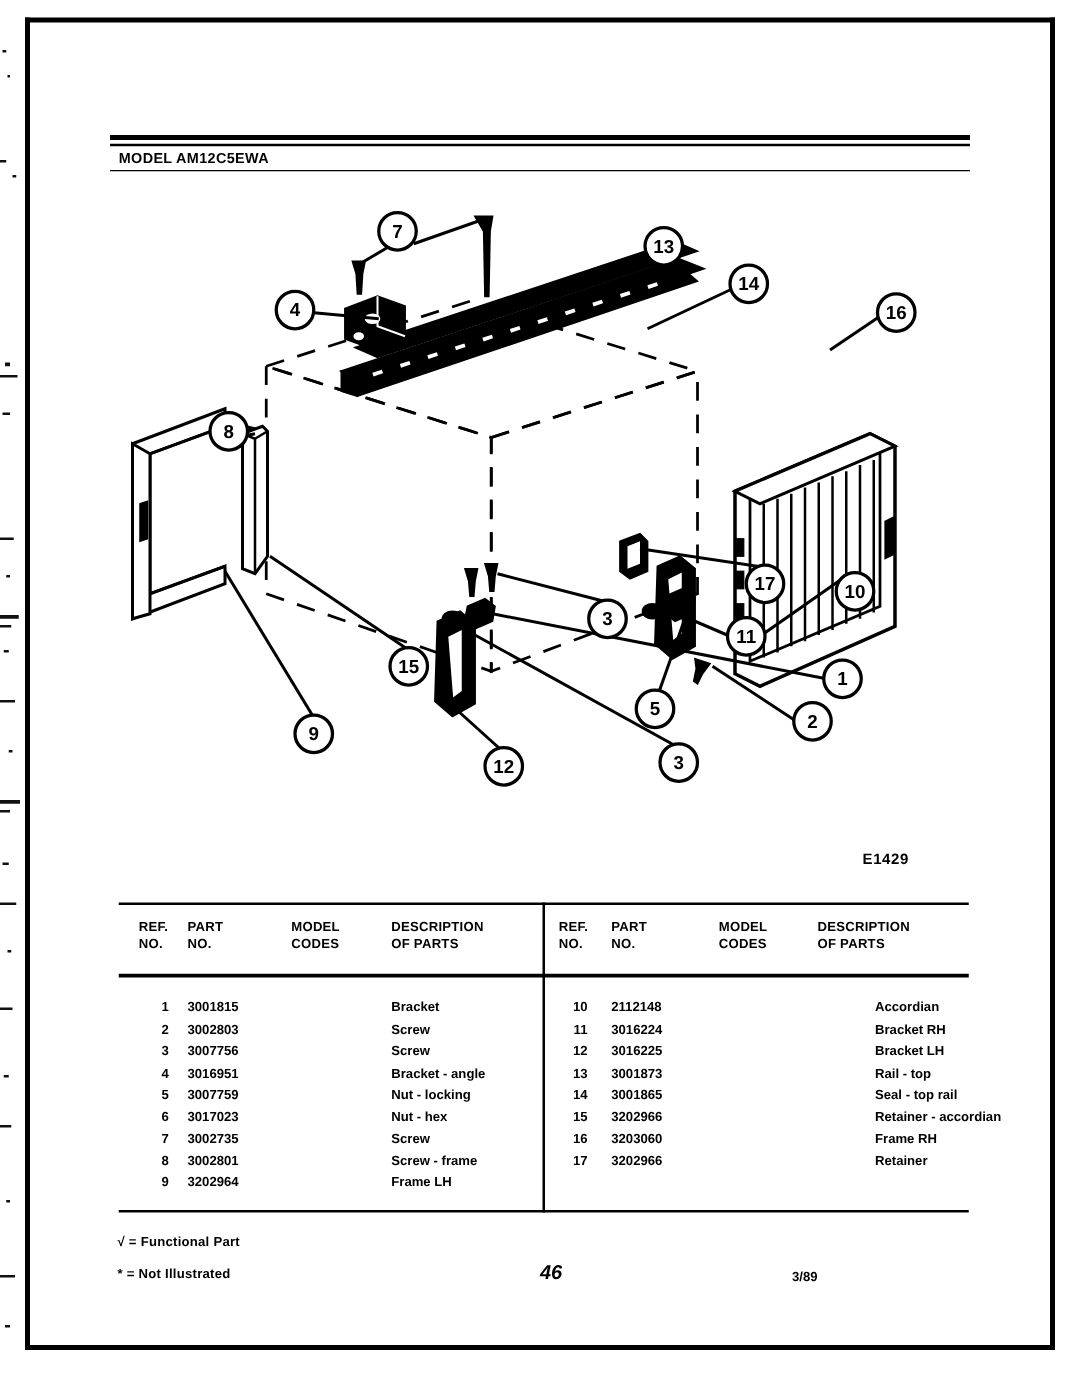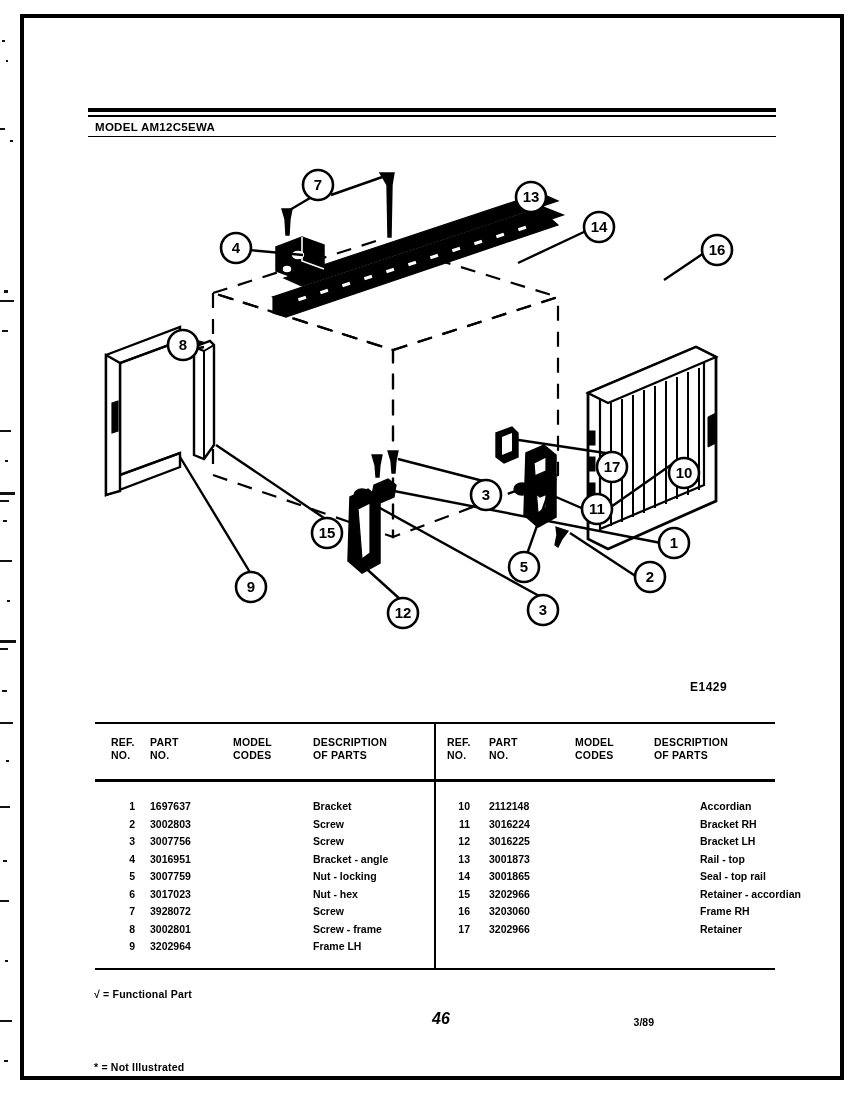--- a/index.html
+++ b/index.html
@@ -218,21 +218,21 @@
   }
   .legend {
     position: absolute;
     left: 94px;
     font-size: 10.5px;
     font-weight: bold;
     letter-spacing: 0.2px;
     white-space: nowrap;
   }
   .legend-1 { top: 0px; }
-  .legend-2 { top: 25px; margin-top: 48px; }
+  .legend-2 { top: 25px; }
   .page-num {
     position: absolute;
     left: 432px; top: 22px;
     font-size: 16px;
     font-weight: bold;
     font-style: italic;
   }
   .doc-date {
     position: absolute;
     right: 90px; top: 28px;
@@ -517,21 +517,21 @@
         <div class="ch ch-part">PART
 NO.</div>
         <div class="ch ch-model">MODEL
 CODES</div>
         <div class="ch ch-desc">DESCRIPTION
 OF PARTS</div>
       </div>
       <div class="rows" id="rows-left">
           <div class="prow">
             <span class="c-ref">1</span>
-            <span class="c-part">1697637</span>
+            <span class="c-part">3001815</span>
             <span class="c-model"></span>
             <span class="c-desc">Bracket</span>
           </div>
           <div class="prow">
             <span class="c-ref">2</span>
             <span class="c-part">3002803</span>
             <span class="c-model"></span>
             <span class="c-desc">Screw</span>
           </div>
           <div class="prow">
@@ -553,21 +553,21 @@
             <span class="c-desc">Nut - locking</span>
           </div>
           <div class="prow">
             <span class="c-ref">6</span>
             <span class="c-part">3017023</span>
             <span class="c-model"></span>
             <span class="c-desc">Nut - hex</span>
           </div>
           <div class="prow">
             <span class="c-ref">7</span>
-            <span class="c-part">3928072</span>
+            <span class="c-part">3002735</span>
             <span class="c-model"></span>
             <span class="c-desc">Screw</span>
           </div>
           <div class="prow">
             <span class="c-ref">8</span>
             <span class="c-part">3002801</span>
             <span class="c-model"></span>
             <span class="c-desc">Screw - frame</span>
           </div>
           <div class="prow">

